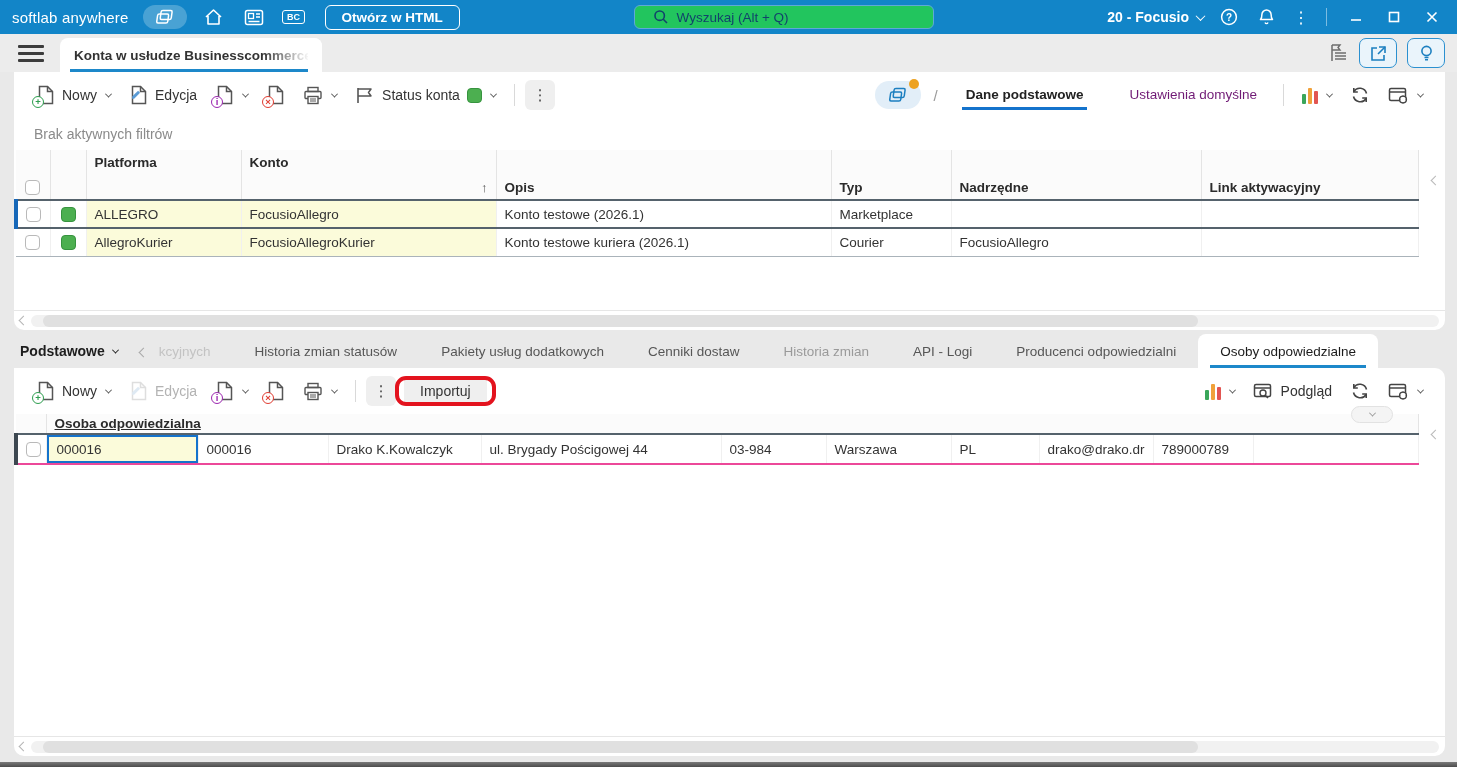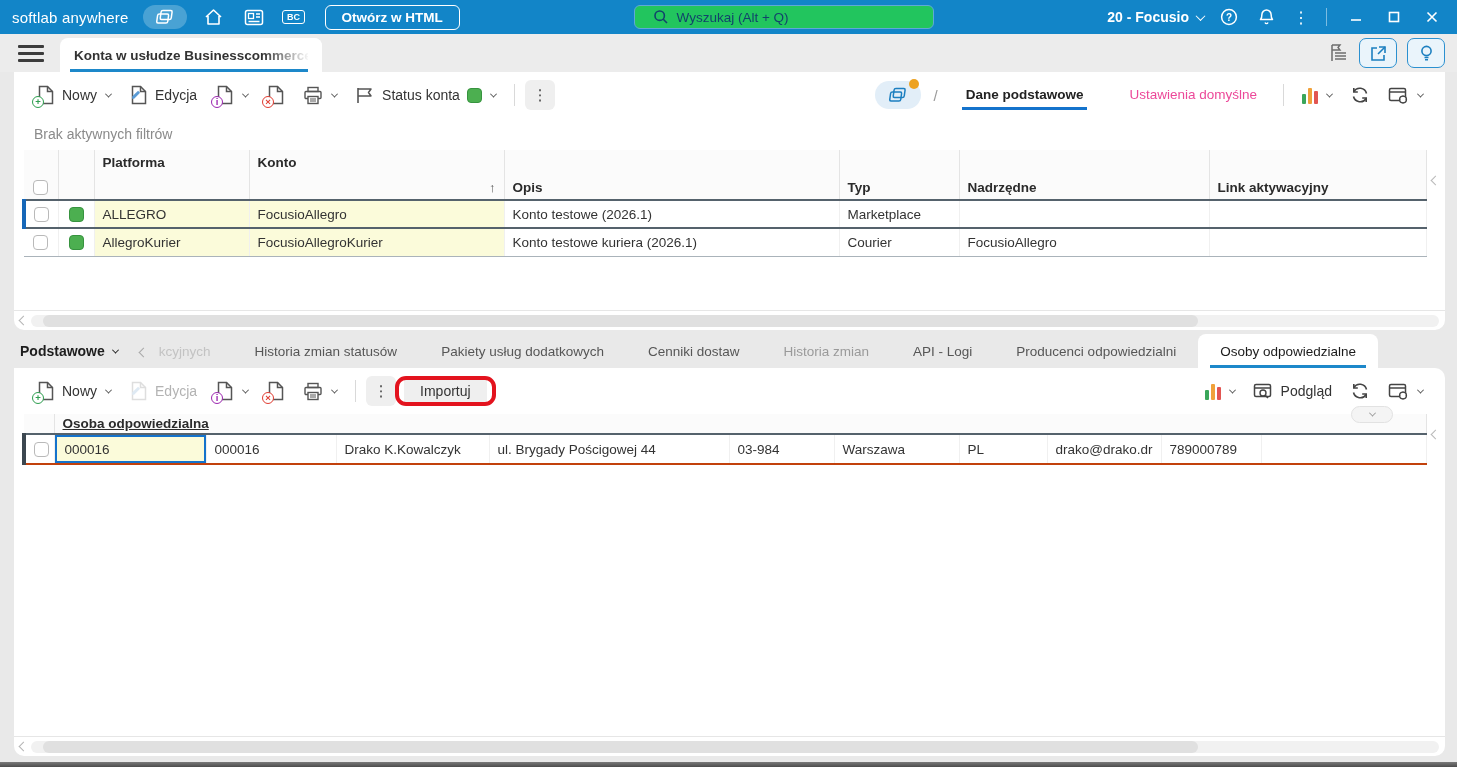--- a/index.html
+++ b/index.html
@@ -57,54 +57,54 @@
   .badge.green { border:1.4px solid #2e9e4f; color:#2e9e4f; }
   .badge.purple { border:1.4px solid #9c27b0; color:#9c27b0; }
   .badge.red { border:1.4px solid #e03c31; color:#e03c31; }
   .tb-spacer { flex:1; }
   .ws-pill { background:#e2eef8; border-radius:14px; width:46px; height:28px; display:flex; align-items:center; justify-content:center; position:relative; cursor:pointer; flex:none; }
   .ws-pill .dot { position:absolute; top:-2px; right:2px; width:10px; height:10px; border-radius:50%; background:#eda220; }
   .slash { color:#9a9a9a; font-size:15px; margin:0 10px; }
   .viewtab { font-size:13.5px; font-weight:bold; padding:6px 4px 8px; margin:0 12px; cursor:pointer; position:relative; white-space:nowrap; }
   .viewtab.active { color:#222; }
   .viewtab.active::after { content:""; position:absolute; left:0; right:0; bottom:0; height:3px; background:#1473cc; }
-  .viewtab.idle { color:#ec4899; font-weight:normal;margin-left:24px; }
+  .viewtab.idle { color:#701a75; font-weight:normal;margin-left:24px; }
   .chart-ico { display:flex; align-items:flex-end; gap:2px; height:18px; }
   .chart-ico i { width:4px; border-radius:1px; display:block; }
   .chart-ico .b1 { height:10px; background:#3aa65a; }
   .chart-ico .b2 { height:16px; background:#f0a13a; }
   .chart-ico .b3 { height:13px; background:#e25552; }
   .importuj-wrap { position:relative; margin-left:6px; }
   .importuj { background:#efefef; border-radius:6px; padding:7px 16px; font-size:14px; color:#333; cursor:pointer; }
   .annotation { position:absolute; inset:-7px -9px; border:4px solid #e3131e; border-radius:11px; pointer-events:none; }
 
   
   .filternote { height:32px; display:flex; align-items:center; padding:0 20px; color:#8a8a8a; font-size:14px; flex:none; }
 
   
-  .tablewrap { flex:1; min-height:0; position:relative; overflow:hidden;padding-left:8px; }
+  .tablewrap { flex:1; min-height:0; position:relative; overflow:hidden; }
   table { border-collapse:collapse; table-layout:fixed; width:1402px; }
   th, td { font-weight:normal; text-align:left; padding:0 8px; overflow:hidden; white-space:nowrap; font-size:13.5px; }
   thead th { color:#2b2b2b; font-weight:bold; border-right:1px solid #e4e4e4; background:#fbfbfb; }
   thead tr.grp th { height:25px; border-bottom:none; }
   thead tr.sub th { height:25px; border-bottom:1px solid #dcdcdc; }
   td { height:28px; border-right:1px solid #f0f0f0; }
   .chkcell { text-align:center; }
   .chk { width:15px; height:15px; border:1.5px solid #b9b9b9; border-radius:4px; display:inline-block; background:#fff; vertical-align:middle; cursor:pointer; }
   .statsq { width:15px; height:15px; border-radius:4px; background:#4caf50; border:1.5px solid #37933f; display:inline-block; vertical-align:middle; }
   .ylw { background:#fbfbda; }
   tr.sel td { border-top:2px solid #55626c; border-bottom:2px solid #55626c; }
   tr.sel td:first-child { border-left:4px solid #1667b8; }
   tr.row2 td { border-bottom:1px solid #aab3ba; }
   .sortarrow { float:right; color:#555; font-size:13px; }
   .collapse-arrow { position:absolute; right:6px; top:22px; color:#b9b9b9; }
   .grp2 th { height:20px; border-bottom:none; font-weight:bold;text-decoration:underline; }
   .sub2 th { height:24px; border-bottom:1px solid #dcdcdc; position:relative; }
   .sub2 th.sorted::after { content:""; position:absolute; left:0; right:0; bottom:0; height:3px; background:#1473cc; }
-  tr.sel2 td { border-top:2px solid #55626c; border-bottom:2px solid #c2410c; }
+  tr.sel2 td { border-top:2px solid #55626c; border-bottom:2px solid #ec4899; }
   tr.sel2 td:first-child { border-left:4px solid #3c4750; }
   .idcell { padding:0; }
   .idcell .focusbox { border:2px solid #1473cc; background:#fbfbda; height:28px; display:flex; align-items:center; padding:0 8px; }
 
   
   .hscroll { height:20px; flex:none; border-top:1px solid #e6e6e6; display:flex; align-items:center; padding:0 6px; gap:4px; }
   .hscroll .chev { color:#b5b5b5; flex:none; }
   .hs-track { flex:1; height:12px; background:#f1f1f1; border-radius:6px; position:relative; }
   .hs-thumb { position:absolute; left:12px; top:0; height:12px; width:82%; background:#e0e0e0; border-radius:6px; cursor:grab; }
 

